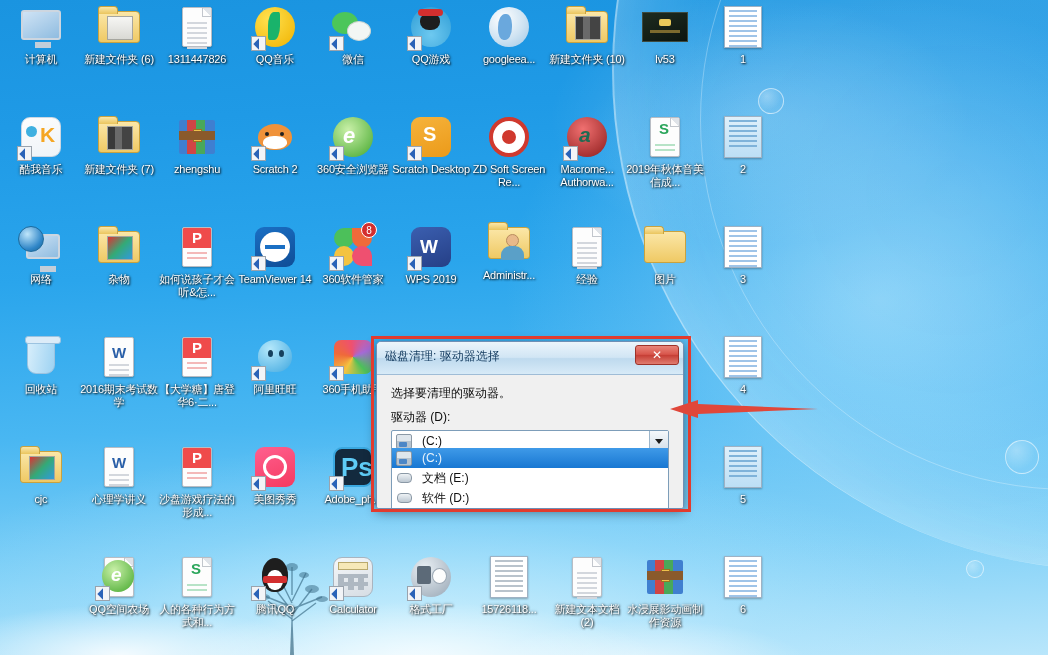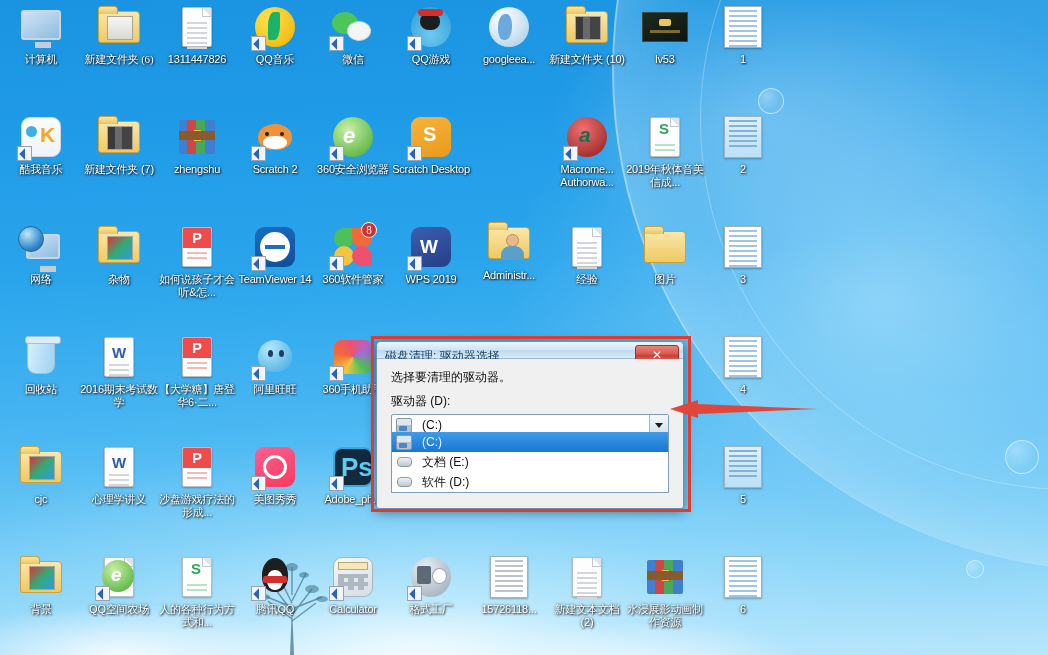--- a/index.html
+++ b/index.html
@@ -194,21 +194,21 @@
     left: 376px; top: 341px;
     width: 308px; height: 168px;
     background: #f0f0f0;
     border: 1px solid #6f8fb5;
     border-radius: 5px 5px 3px 3px;
     box-shadow: 0 3px 12px rgba(0,0,0,0.45);
     overflow: hidden;
   }
   #dialog-titlebar {
     position: relative;
-    height: 17px;
+    height: 33px;
     background: linear-gradient(180deg, rgba(235,245,252,0.92) 0%, rgba(205,228,245,0.88) 48%, rgba(186,216,238,0.92) 52%, rgba(214,234,248,0.95) 100%);
     border-bottom: 1px solid #9fbcd6;
   }
   #dialog-title {
     position: absolute; left: 8px; top: 6px;
     font-size: 12px; color: #123a5e;
     white-space: nowrap;
   }
   #close-button {
     position: absolute; right: 4px; top: 3px;
@@ -341,21 +341,21 @@
     </g>
   </svg>
 
   <div id="icon-grid">
       <div class="icon-cell" style="left: 2px; top: 4px;">
         <div class="icon-art">
           <span class="monitor"></span>
         </div>
         <div class="icon-label">计算机</div>
       </div>
-      <div class="icon-cell" style="left: 80px; top: 4px; font-family: Liberation Serif, serif;">
+      <div class="icon-cell" style="left: 80px; top: 4px;">
         <div class="icon-art">
           <span class="folder">
             <span class="folder-inner"></span>
           </span>
         </div>
         <div class="icon-label">新建文件夹 (6)</div>
       </div>
       <div class="icon-cell" style="left: 158px; top: 4px;">
         <div class="icon-art">
           <span class="doc">
@@ -478,20 +478,28 @@
         </div>
         <div class="icon-label">360安全浏览器</div>
       </div>
       <div class="icon-cell" style="left: 392px; top: 114px;">
         <div class="icon-art">
           <span class="sq" style="background:linear-gradient(160deg,#f6b33c,#eb9a19)"></span>
           <span style="position:absolute;left:15px;top:9px;color:#fff;font-size:20px;font-weight:bold">S</span>
           <span class="shortcut"></span>
         </div>
         <div class="icon-label">Scratch Desktop</div>
+      </div>
+      <div class="icon-cell" style="left: 470px; top: 114px;">
+        <div class="icon-art">
+          <span class="circ" style="background:#fff;border:4px solid #d0392e"></span>
+          <span style="position:absolute;left:12px;top:12px;width:22px;height:22px;border-radius:50%;border:4px solid #fff;background:#d0392e"></span>
+          <span style="position:absolute;left:17px;top:17px;width:12px;height:12px;border-radius:50%;background:#d0392e"></span>
+        </div>
+        <div class="icon-label">ZD Soft Screen Re...</div>
       </div>
       <div class="icon-cell" style="left: 548px; top: 114px;">
         <div class="icon-art">
           <span class="circ" style="background:radial-gradient(circle at 40% 30%,#f07070,#8d1c1c)"></span>
           <span style="position:absolute;left:15px;top:9px;color:#1e6b52;font-size:21px;font-weight:bold;font-style:italic">a</span>
           <span class="shortcut"></span>
         </div>
         <div class="icon-label">Macrome... Authorwa...</div>
       </div>
       <div class="icon-cell" style="left: 626px; top: 114px;">
@@ -755,28 +763,20 @@
           <span class="thumb" style="background:linear-gradient(180deg,#dff0fb,#bcdff5)">
             <i class="tl" style="background:#7fb3da"></i>
             <i class="tl" style="background:#7fb3da"></i>
             <i class="tl" style="background:#7fb3da"></i>
             <i class="tl" style="background:#7fb3da"></i>
             <i class="tl" style="background:#7fb3da"></i>
             <i class="tl" style="background:#7fb3da"></i>
           </span>
         </div>
         <div class="icon-label">5</div>
-      </div>
-      <div class="icon-cell" style="left: 2px; top: 554px;">
-        <div class="icon-art">
-          <span class="folder">
-            <span class="folder-inner" style="background:linear-gradient(135deg,#d33,#3a7,#39d)"></span>
-          </span>
-        </div>
-        <div class="icon-label">背景</div>
       </div>
       <div class="icon-cell" style="left: 80px; top: 554px;">
         <div class="icon-art">
           <span class="doc">
             <span class="fold"></span>
           </span>
           <span class="circ" style="left:6px;top:6px;width:32px;height:32px;background:radial-gradient(circle at 38% 32%,#c9f0a8,#43a72c)"></span>
           <span style="position:absolute;left:15px;top:10px;color:#fff;font-size:19px;font-style:italic;font-weight:bold">e</span>
           <span class="shortcut"></span>
         </div>

